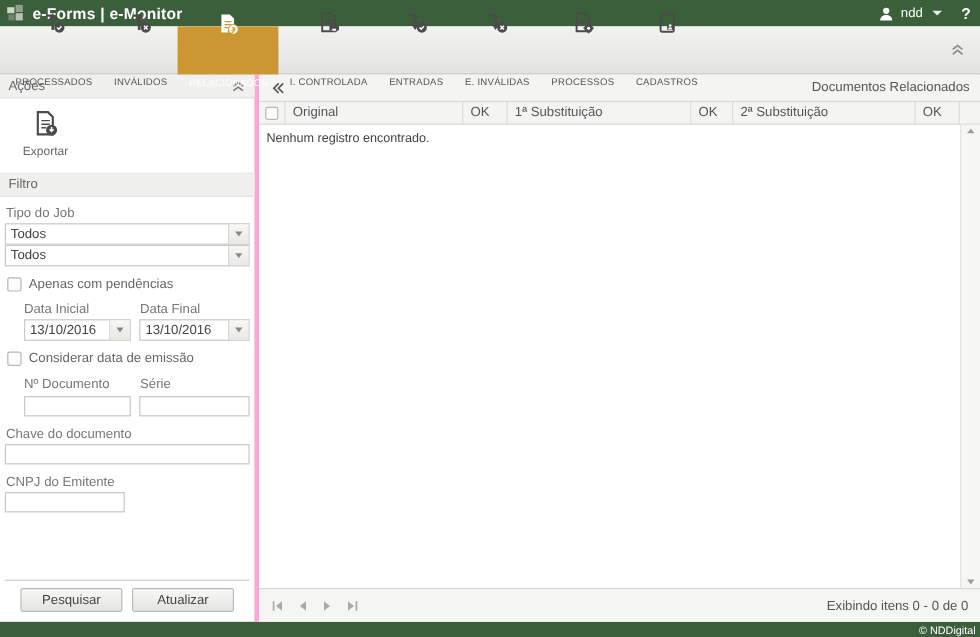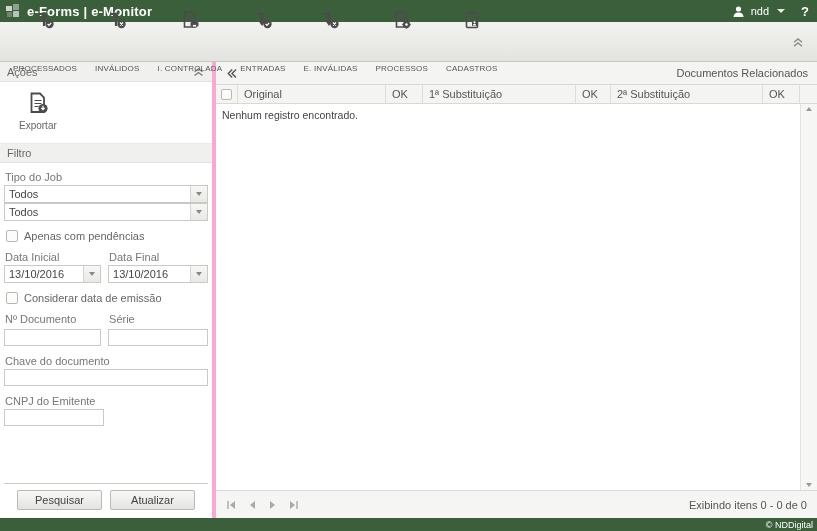--- a/index.html
+++ b/index.html
@@ -54,21 +54,21 @@
   .selectbox .val { flex:1; font-size:11px; color:#444; padding:2px 4px 0; overflow:hidden; }
   .selectbox .dd { width:17px; background:linear-gradient(#f7f7f5,#e8e8e5);
     border-left:1px solid #d5d5d2; display:flex; align-items:center; justify-content:center; }
   .dd-arrow { width:0; height:0; border-left:3.5px solid transparent;
     border-right:3.5px solid transparent; border-top:4px solid #888; }
   .checkbox-row { display:flex; align-items:flex-start; gap:6px; margin:9px 2px 3px;
     font-size:11px; color:#666; }
   .checkbox { width:12px; height:12px; border:1px solid #b7b7b4; border-radius:2px;
     background:#fcfcfb; cursor:pointer; flex:0 0 auto; }
   .two-col { display:flex; gap:7px; }
-  .col-a { width:99px; } .col-b { width:102px; }
+  .col-a { width:99px;margin-left:16px; } .col-b { width:102px; }
   .textinput { height:17px; border:1px solid #c9c9c6; width:100%; font-size:11px;
     padding:0 3px; color:#444; font-family:"Liberation Sans",sans-serif; }
   .w-cnpj { width:100px; }
   .sidebar-footer { margin-top:auto; flex:0 0 auto; padding:0 4px 8px; }
   .sidebar-footer .rule { border-top:1px solid #ccccc9; margin-bottom:6px; }
   .btn-row { display:flex; gap:8px; justify-content:center; }
   .btn { width:85px; height:20px; background:linear-gradient(#f8f8f7,#e3e3e1);
     border:1px solid #b9b9b6; border-radius:2px; font-size:11px; color:#444;
     font-family:"Liberation Sans",sans-serif; cursor:pointer; }
 
@@ -151,20 +151,31 @@
         <path d="M4 4 h6" stroke="#4b4b4b" stroke-width="2" fill="none"></path>
         <path d="M9 16 V7" stroke="#4b4b4b" stroke-width="2.2" fill="none"></path>
         <path d="M9 2 L5.6 7 h6.8 Z" fill="#4b4b4b"></path>
         <circle cx="14.5" cy="14" r="4.2" fill="#4b4b4b"></circle>
         <path d="M13 12.5 l3 3 M16 12.5 l-3 3" stroke="#fff" stroke-width="1.2" fill="none"></path>
       </svg>
     </span>
     <span class="tab-label">INVÁLIDOS</span>
   </div>
 
+  <div class="tab selected">
+    <span>
+      <svg width="20" height="20" viewBox="0 0 20 20">
+        <path d="M4.5 2 h7 l3.5 3.5 V17 h-10.5 Z" fill="#fff"></path>
+        <path d="M7 8 h6 M7 10.5 h6 M7 13 h3.5" stroke="#CB9732" stroke-width="1.1"></path>
+        <circle cx="14.5" cy="14.5" r="4" fill="#fff" stroke="#CB9732" stroke-width="0.8"></circle>
+        <path d="M13 16 l3-3 M13.4 13.4 a1.4 1.4 0 0 1 2 2 l-2 2 a2 2 0 0 1-2.8-2.8" stroke="#CB9732" stroke-width="0.9" fill="none"></path>
+      </svg>
+    </span>
+    <span class="tab-label">RELACIONADOS</span>
+  </div>
 
   <div class="tab">
     <span>
       <svg width="20" height="20" viewBox="0 0 20 20">
         <path d="M4.5 2 h7 l3.5 3.5 V17 h-10.5 Z" fill="none" stroke="#4b4b4b" stroke-width="1.6"></path>
         <path d="M7 8 h6 M7 10.5 h6" stroke="#4b4b4b" stroke-width="1.1"></path>
         <rect x="10.5" y="12" width="8" height="4.5" rx="1" fill="#4b4b4b"></rect>
         <rect x="12.5" y="10.5" width="4" height="2" fill="#4b4b4b"></rect>
         <rect x="12.5" y="14.5" width="4" height="2.5" fill="#fff" stroke="#4b4b4b" stroke-width="0.8"></rect>
       </svg>

